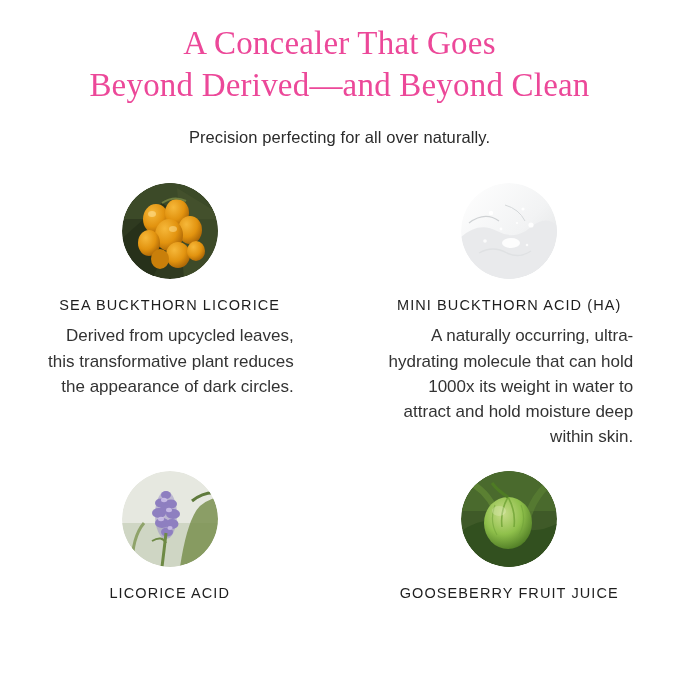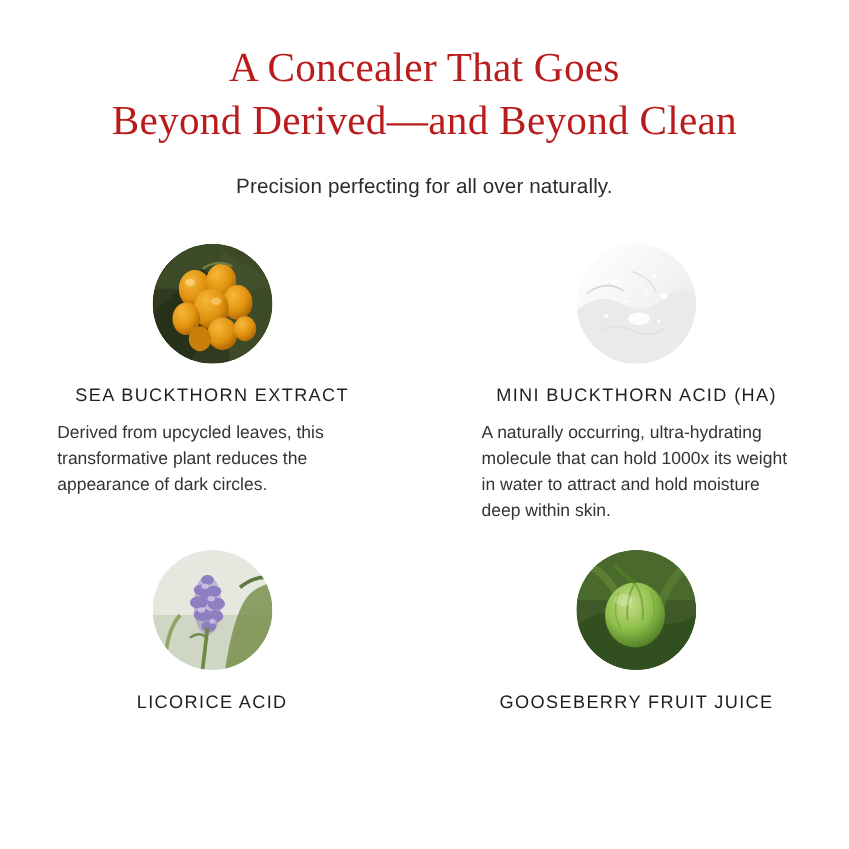--- a/index.html
+++ b/index.html
@@ -21,23 +21,23 @@
   }
   .header {
     text-align: center;
     padding-top: 22px;
   }
   .headline {
     font-family: "Liberation Serif", serif;
     font-size: 33px;
     line-height: 1.28;
     font-weight: 400;
-    color: #b91c1c;
+    color: #ec4899;
     letter-spacing: 0.2px;
-    margin: 12px auto;
+    margin: 0 auto;
     width: 620px;
   }
   .headline .line2 { display: block; }
   .subhead {
     font-family: "Liberation Sans", sans-serif;
     font-size: 16.5px;
     color: #2b2b2b;
     margin-top: 22px;
     letter-spacing: 0.1px;
   }
@@ -66,24 +66,24 @@
   .ing-name {
     margin-top: 18px;
     font-size: 14.5px;
     letter-spacing: 1.1px;
     color: #1e1e1e;
     text-align: center;
     font-weight: 400;
   }
   .ing-desc {
     margin-top: 10px;
-    font-size: 14px;
+    font-size: 17px;
     line-height: 1.48;
     color: #333333;
-    text-align: left;
+    text-align: right;
     max-width: 248px;
   }
   .row2 .ing-desc { max-width: 252px; }
 </style>
 </head>
 <body>
 
 <div class="page">
 
   <div class="header">
@@ -121,21 +121,21 @@
             <ellipse cx="27" cy="60" rx="11" ry="13" fill="url(#berry)"></ellipse>
             <ellipse cx="56" cy="72" rx="12" ry="13" fill="url(#berry)"></ellipse>
             <ellipse cx="74" cy="68" rx="9" ry="10" fill="url(#berry)"></ellipse>
             <ellipse cx="38" cy="76" rx="9" ry="10" fill="#c97f0a"></ellipse>
             <ellipse cx="30" cy="31" rx="4" ry="3" fill="#ffe39a" opacity=".55"></ellipse>
             <ellipse cx="51" cy="46" rx="4" ry="3" fill="#ffe39a" opacity=".5"></ellipse>
             <path d="M40 20 q12 -8 24 -2" stroke="#6f7d3f" stroke-width="2" fill="none"></path>
           </g>
         </svg>
       </div>
-      <div class="ing-name">SEA BUCKTHORN EXTRACT</div>
+      <div class="ing-name">SEA BUCKTHORN LICORICE</div>
       <div class="ing-desc">Derived from upcycled leaves, this transformative plant reduces the appearance of dark circles.</div>
     </div>
 
     <div class="cell">
       <div class="thumb">
         <svg viewBox="0 0 96 96" xmlns="http://www.w3.org/2000/svg" aria-hidden="true">
           <defs>
             <clipPath id="c2">
                 <circle cx="48" cy="48" r="48"></circle>
               </clipPath>

